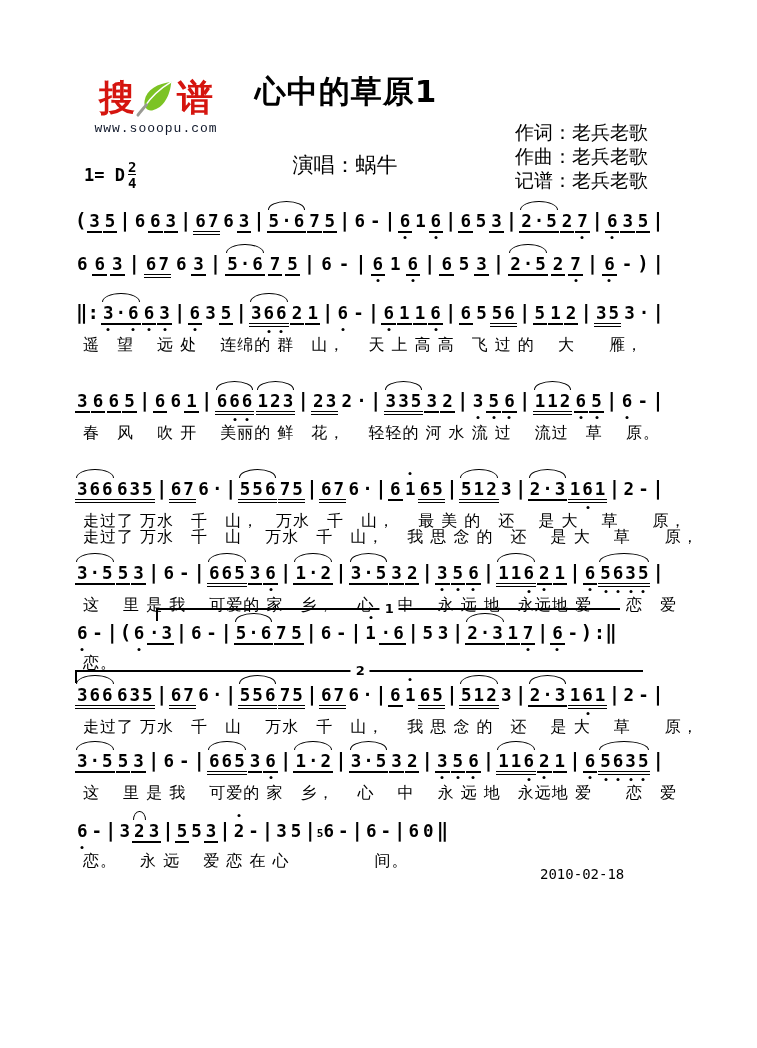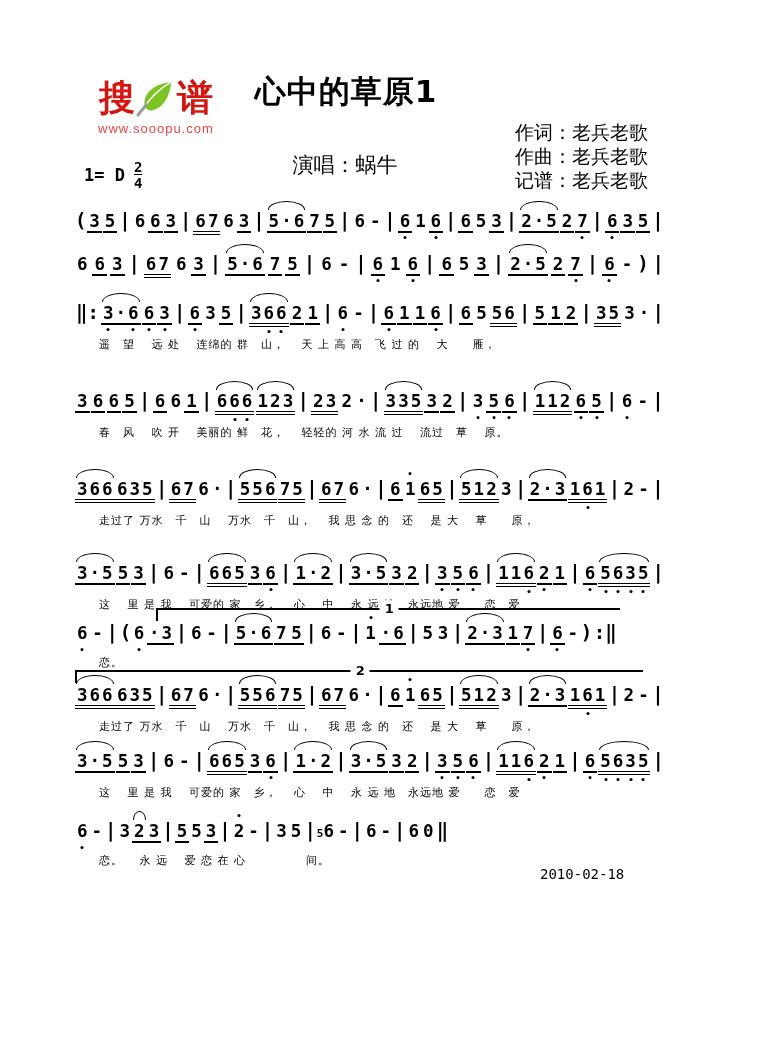--- a/index.html
+++ b/index.html
@@ -4,28 +4,28 @@
 <style>
   html,body{margin:0;padding:0;background:#fff;}
   .page{position:relative;width:757px;height:1048px;background:#ffffff;overflow:hidden;
         font-family:"DejaVu Sans",sans-serif;color:#000;}
   
   .logo{position:absolute;left:76px;top:78px;width:160px;text-align:center;}
   .logo-row{display:flex;align-items:center;justify-content:center;gap:2px;}
   .logo-char{font-size:36px;font-weight:bold;color:#d5150f;line-height:1;
              font-family:"DejaVu Sans",sans-serif;}
   .leaf{width:42px;height:40px;margin:0 -2px;}
-  .logo-url{margin-top:3px;font-size:13px;color:#ef4444;letter-spacing:1px;
-            font-family:Liberation Sans, sans-serif;}
+  .logo-url{margin-top:3px;font-size:13px;color:#0f172a;letter-spacing:1px;
+            font-family:Liberation Mono, monospace;}
   .title{position:absolute;left:225px;top:70px;width:240px;margin:1px;text-align:center;
          font-size:31px;font-weight:bold;letter-spacing:1px;}
   .singer{position:absolute;left:240px;top:151px;width:210px;text-align:center;font-size:21px;}
   .credits{position:absolute;left:515px;top:120px;font-size:19px;line-height:24px;white-space:nowrap;}
   .keysig{position:absolute;left:84px;top:160px;font-family:"DejaVu Sans Mono",monospace;
-          font-size:17px;font-weight:bold;display:flex;align-items:center;gap:9px;}
+          font-size:17px;font-weight:bold;display:flex;align-items:center;gap:3px;}
   .frac{display:inline-flex;flex-direction:column;align-items:center;line-height:1;
         font-size:14px;font-weight:bold;}
   .frac .den{border-top:1.6px solid #000;padding-top:1px;}
   
   .line{position:absolute;left:75px;width:590px;}
   .notes{position:relative;display:flex;justify-content:space-between;align-items:baseline;
          padding-top:13px;font-family:"DejaVu Sans Mono",monospace;font-weight:bold;
          font-size:17.5px;white-space:nowrap;}
   .grp{position:relative;display:inline-flex;padding:0 1px;}
   .grp.u1{border-bottom:2px solid #000;}
@@ -40,21 +40,21 @@
                    border:1.4px solid #000;border-bottom:none;
                    border-radius:50% 50% 0 0 / 100% 100% 0 0;}
   .bar{font-size:19px;padding:0 1px;}
   .paren{font-size:19px;}
   .dash{padding:0 2px;}
   .aug{padding:0 1px;}
   .grace{font-size:11px;vertical-align:9px;margin-right:-2px;}
   .volta{position:absolute;top:0;height:11px;border-top:2px solid #000;border-left:2px solid #000;}
   .volta .vlabel{position:absolute;left:50%;top:-2px;transform:translate(-50%,-50%);
                  background:#fff;padding:0 5px;font-size:13px;font-weight:bold;}
-  .lyric{margin-top:10px;margin-left:24px;font-size:11px;letter-spacing:1px;
+  .lyric{margin-top:10px;margin-left:8px;font-size:16px;letter-spacing:1px;
          white-space:pre;line-height:16px;}
   .lyric + .lyric{margin-top:0;}
   .date{position:absolute;left:540px;top:866px;font-size:14px;
         font-family:"DejaVu Sans Mono",monospace;}
 </style>
 </head>
 <body>
 
 <div class="page">
 
@@ -508,20 +508,21 @@
             <span class="ch lo">6</span>
             <span class="ch">1</span>
           </span>
           <span class="bar">|</span>
           <span class="grp">
             <span class="ch">2</span>
           </span>
           <span class="dash">-</span>
           <span class="bar">|</span>
         </div>
+        <div class="lyric">走过了 万水　千　山，　万水　千　山，　 最 美 的　还　 是 大　 草　　原，</div>
         <div class="lyric">走过了 万水　千　山　 万水　千　山，　 我 思 念 的　还　 是 大　 草　　原，</div>
       </div>
       <div class="line" style="top: 548px;">
         <div class="notes">
           <span class="grp u1 arc">
             <span class="ch">3</span>
             <span class="ch">·</span>
             <span class="ch">5</span>
           </span>
           <span class="grp u1">

